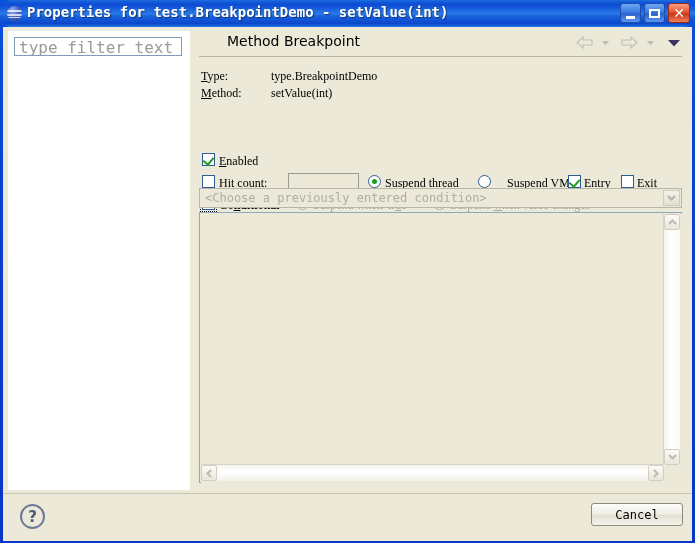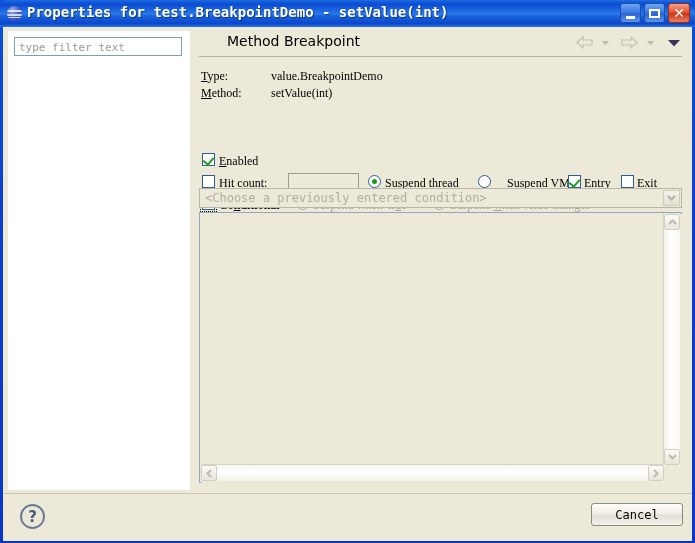--- a/index.html
+++ b/index.html
@@ -13,20 +13,21 @@
   #window{
     position:absolute;left:0;top:0;width:695px;height:543px;
     background:linear-gradient(to bottom,#0a50d8 0%,#0a3fd0 40%,#0a36c8 100%);
     box-sizing:border-box;
   }
   #titlebar{
     position:absolute;left:0;top:0;width:695px;height:27px;
     background:linear-gradient(to bottom,#1f6fe0 0%,#1158d8 8%,#0d4cd4 18%,#2a7ae8 52%,#1b64dd 58%,#0a46cc 88%,#2a7ae8 100%);
     border-top-left-radius:7px;border-top-right-radius:7px;
     overflow:hidden;
+    border-radius:12px;
   }
   #app-icon{
     position:absolute;left:7px;top:6px;width:15px;height:15px;border-radius:50%;
     background:radial-gradient(circle at 35% 30%,#9fb8f0 0%,#4a63c8 45%,#2b3a94 100%);
     overflow:hidden;
   }
   #app-icon .band{position:absolute;left:0;width:100%;height:2px;background:#e8ecfb;opacity:.85;}
   #title-text{
     position:absolute;left:27px;top:4px;
     color:#ffffff;font-size:14px;font-weight:bold;
@@ -58,21 +59,21 @@
     position:absolute;left:0;top:0;width:689px;height:466px;
   }
   
   #tree-panel{
     position:absolute;left:4px;top:3px;width:184px;height:461px;
     background:#ffffff;border:1px solid #ece9d8;box-sizing:border-box;
   }
   #filter-input{
     position:absolute;left:6px;top:6px;width:168px;height:19px;
     border:1px solid #7f9db9;background:#fff;box-sizing:border-box;
-    color:#9a9a9a;font-size:11px;font-family:"DejaVu Sans Mono","Liberation Mono",monospace;
+    color:#9a9a9a;font-size:16px;font-family:"DejaVu Sans Mono","Liberation Mono",monospace;
     padding:2px 0 0 4px;line-height:15px;white-space:nowrap;overflow:hidden;
   }
   #tree{position:absolute;left:6px;top:29px;width:172px;}
   .tree-row{position:relative;height:16px;white-space:nowrap;}
   .tree-connector{
     position:absolute;left:6px;top:0;width:14px;height:16px;
   }
   .tree-row .label{
     position:absolute;left:22px;top:0;height:15px;line-height:15px;
     font-size:12px;font-family:"DejaVu Sans Mono","Liberation Mono",monospace;
@@ -258,21 +259,21 @@
               <polygon points="0,1 7,1 3.5,5.5" fill="#bfbcae"></polygon>
             </svg>
             <svg class="nav-tri" width="12" height="8" viewBox="0 0 12 8" style="margin-left:4px">
               <polygon points="0,1 12,1 6,7.5" fill="#3a3360"></polygon>
             </svg>
           </div>
         </div>
         <div id="header-sep"></div>
 
         <span class="fieldlabel" style="left:8px;top:39px"><span class="mn">T</span>ype:</span>
-        <span class="fieldlabel" style="left:78px;top:39px">value.BreakpointDemo</span>
+        <span class="fieldlabel" style="left:78px;top:39px">type.BreakpointDemo</span>
         <span class="fieldlabel" style="left:8px;top:56px"><span class="mn">M</span>ethod:</span>
         <span class="fieldlabel" style="left:78px;top:56px">setValue(int)</span>
 
         <span class="cb checked" style="left:9px;top:123px"></span>
         <span class="fieldlabel" style="left:26px;top:124px"><span class="mn">E</span>nabled</span>
 
         <span class="cb" style="left:9px;top:145px"></span>
         <span class="fieldlabel" style="left:26px;top:146px"><span class="mn">H</span>it count:</span>
         <span class="tbox" style="left:95px;top:143px;width:71px;height:19px"></span>
 

